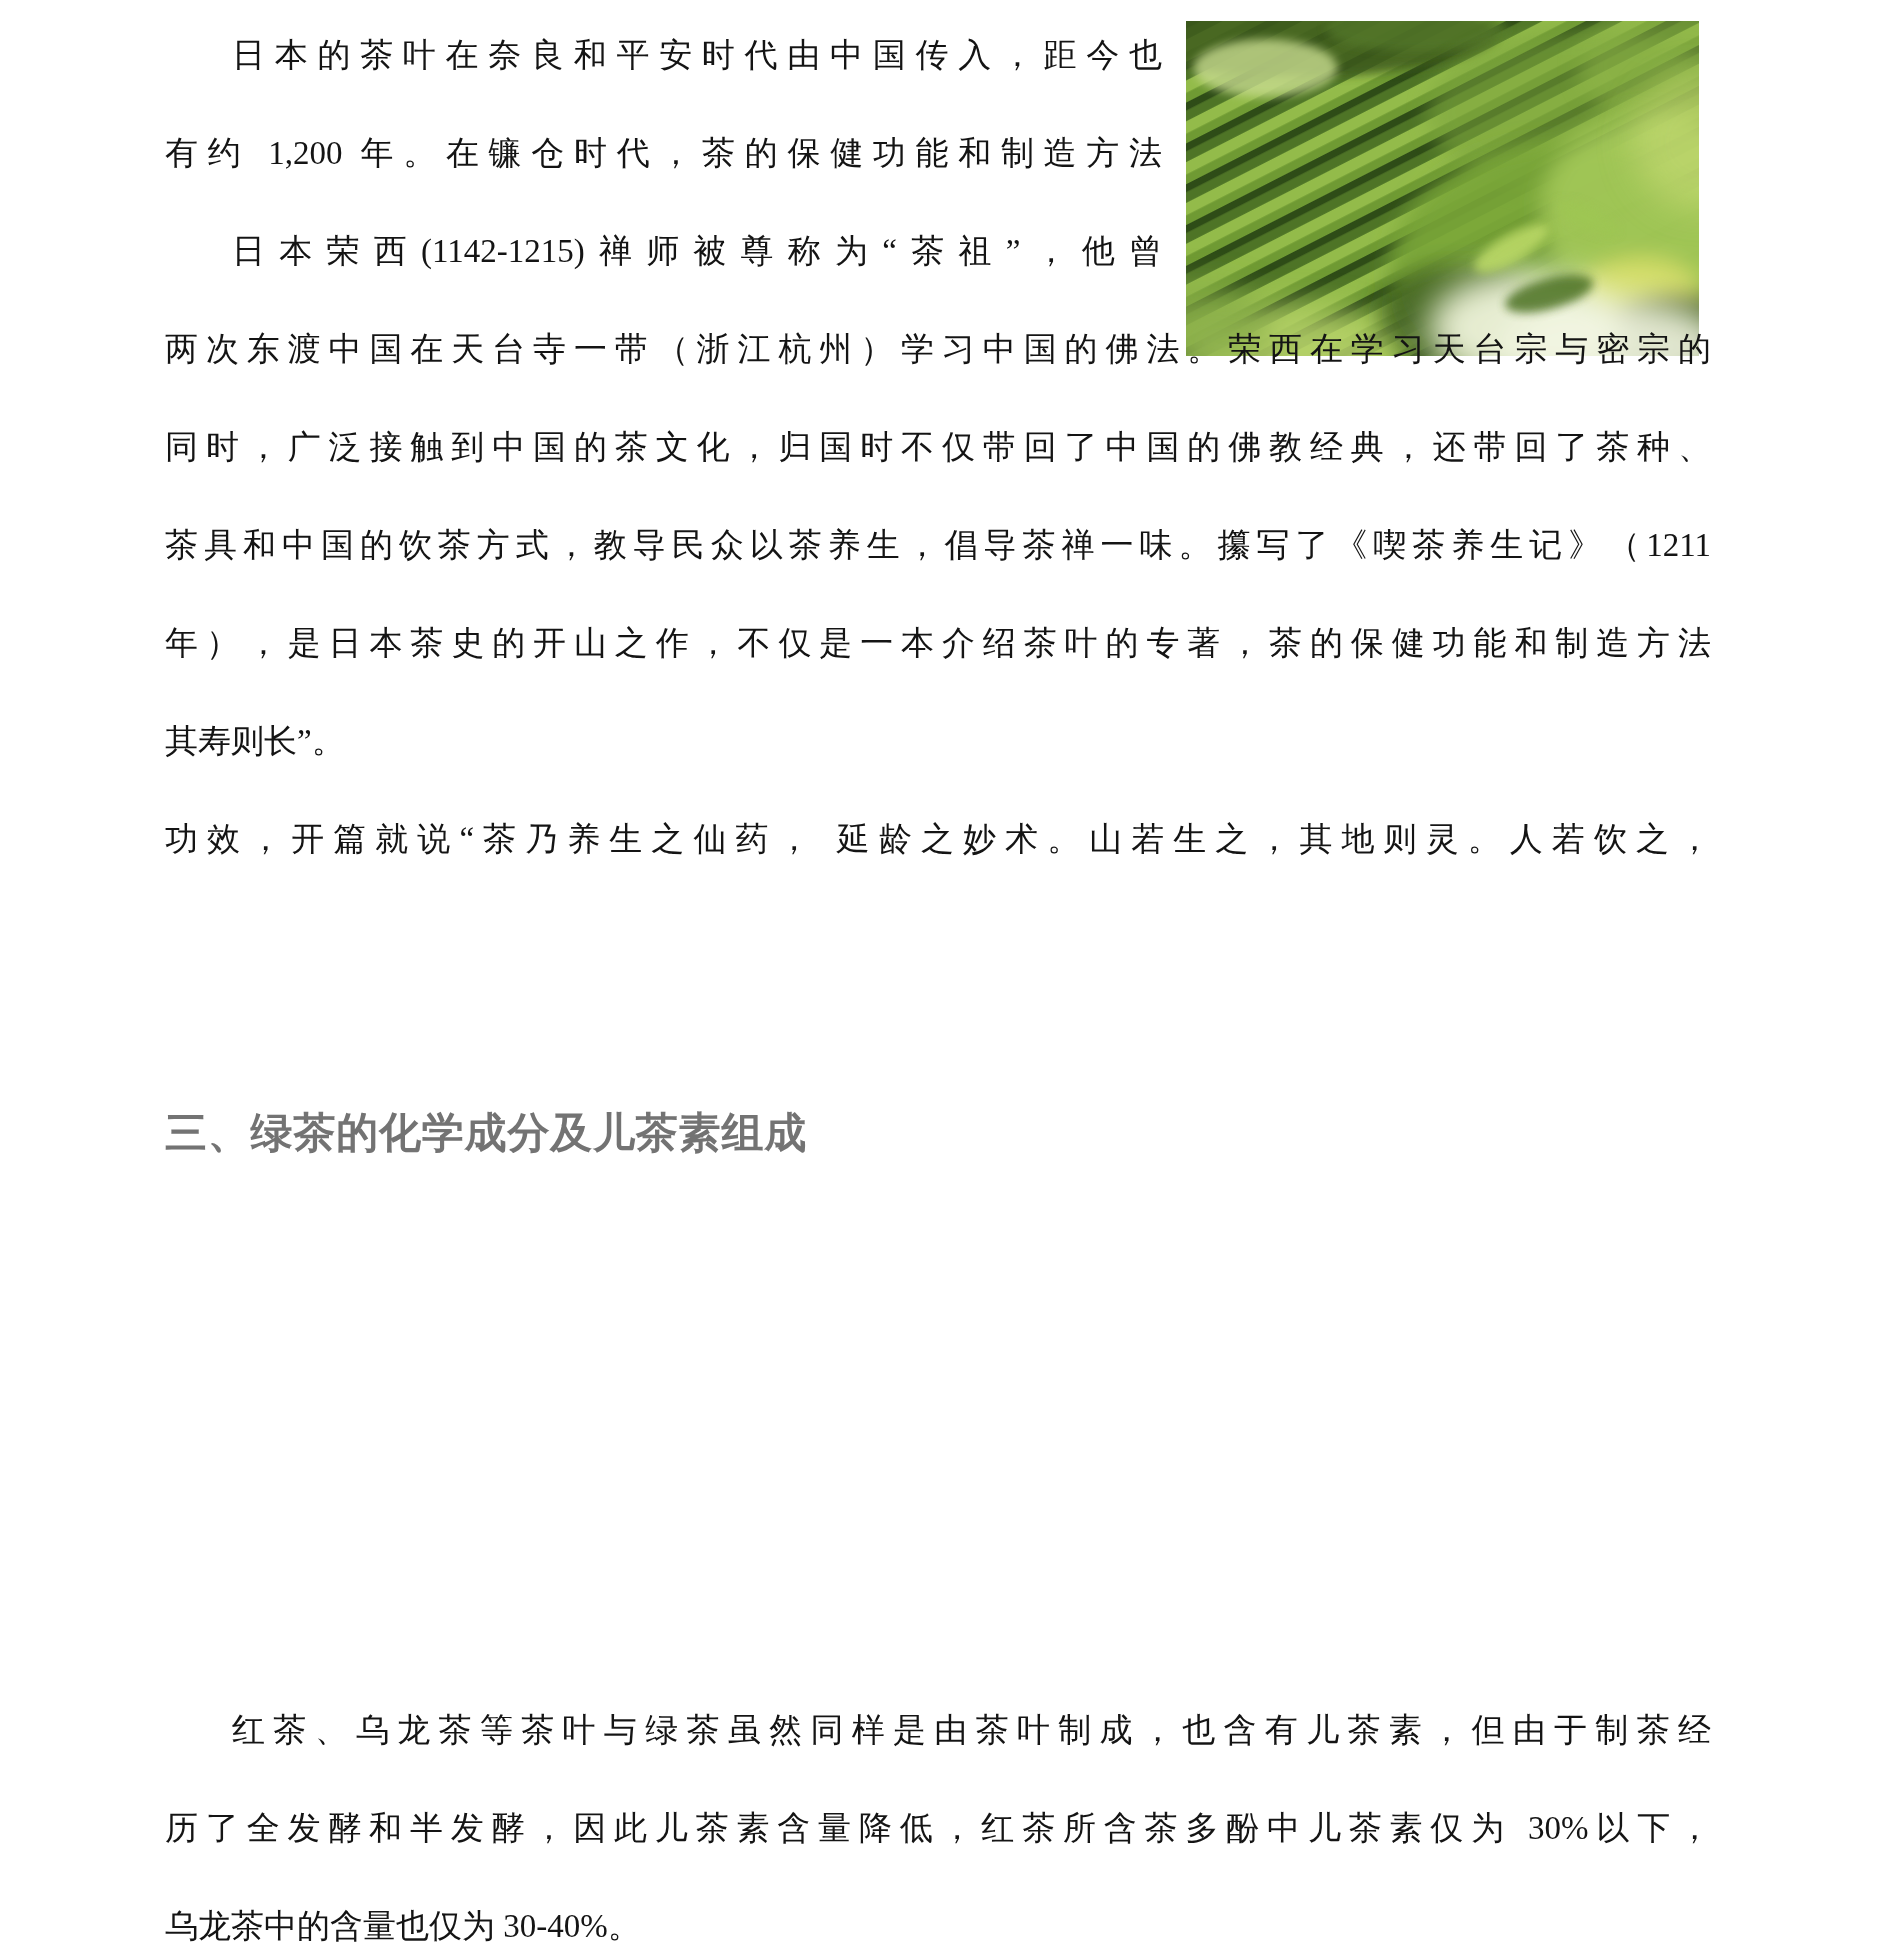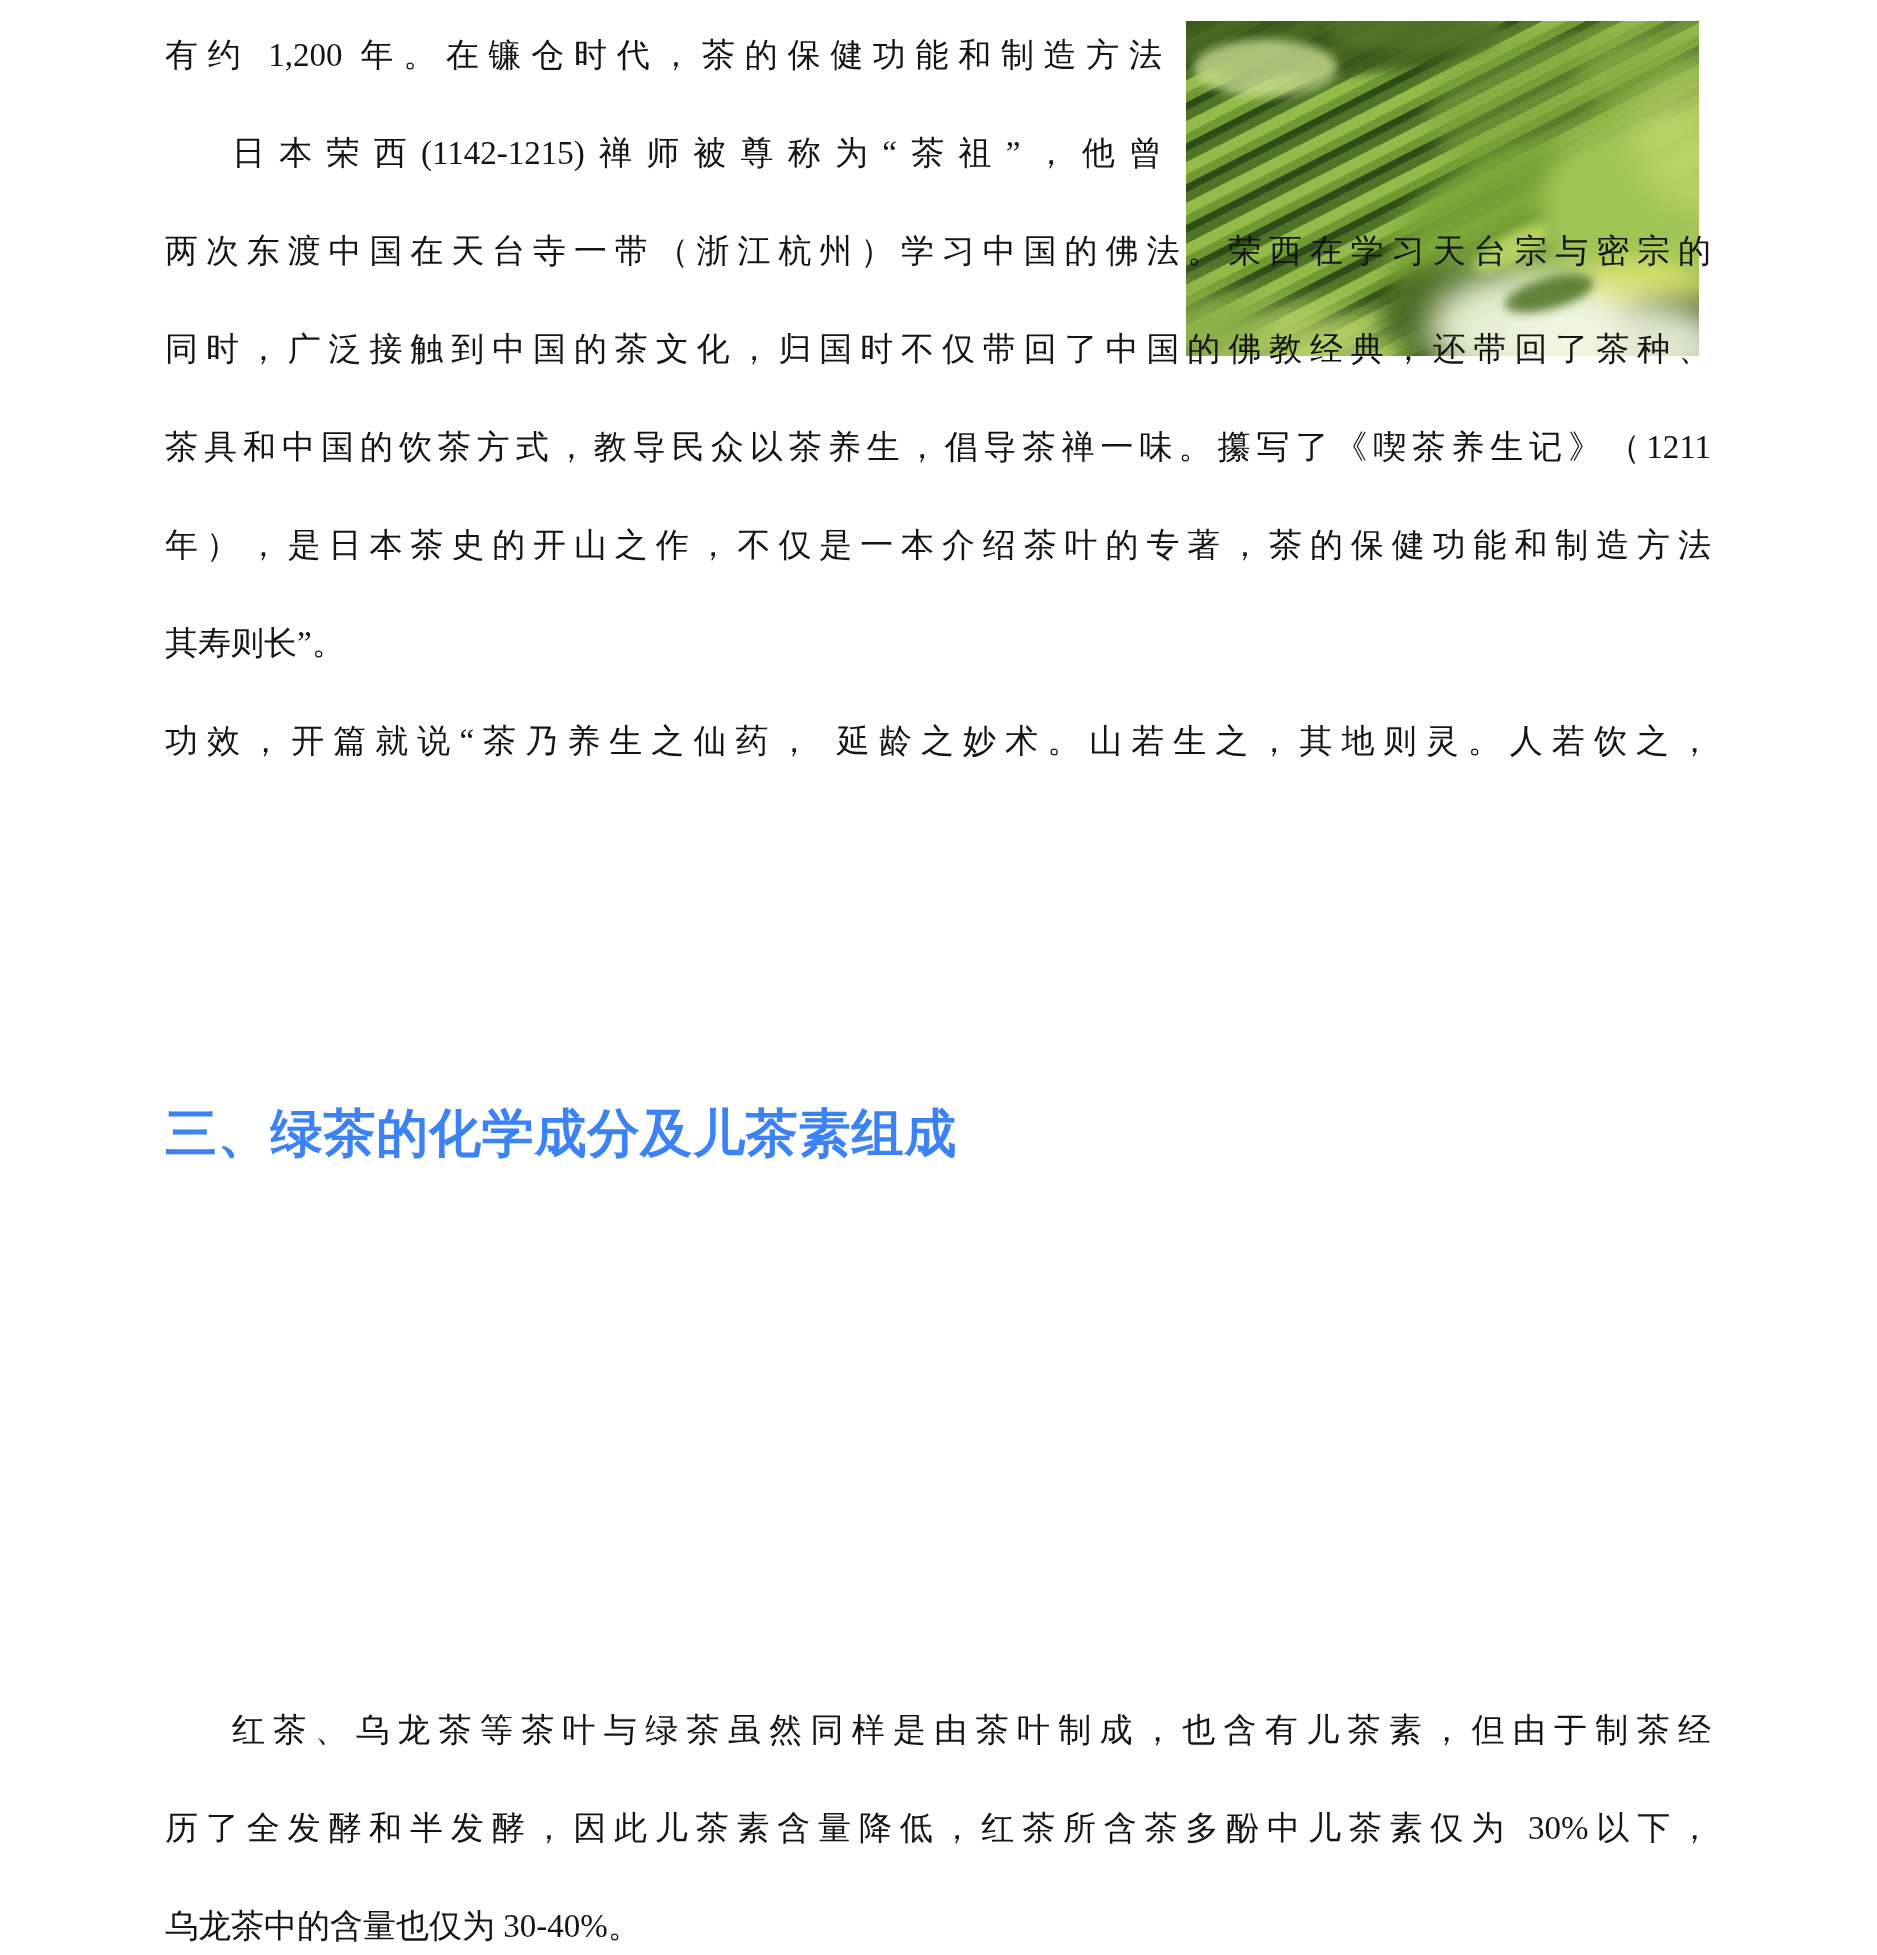--- a/index.html
+++ b/index.html
@@ -22,22 +22,22 @@
     color:#141414;
     white-space:normal;
   }
   .fw{width:1546px;}
   .nw{width:997px;}
   .jl{text-align:justify;text-align-last:justify;}
   .ind{text-indent:67px;}
   .heading{
     position:absolute;left:165px;top:1092px;
     width:1546px;height:83px;line-height:83px;
-    font-size:52px;font-weight:700;letter-spacing:0.8px;
-    color:#3b82f6;
+    font-size:42px;font-weight:700;letter-spacing:0.8px;
+    color:#737373;
   }
   .photo{
     position:absolute;left:1186px;top:21px;
     width:513px;height:335px;
     overflow:hidden;
   }
   .photo svg{display:block;}
 </style>
 </head>
 <body>
@@ -91,20 +91,21 @@
 
       <g filter="url(#b1)" opacity="0.85">
         <ellipse cx="430" cy="300" rx="55" ry="18" fill="#bcd967" transform="rotate(-30 430 300)"></ellipse>
         <ellipse cx="530" cy="260" rx="45" ry="14" fill="#9ec653" transform="rotate(25 530 260)"></ellipse>
         <ellipse cx="480" cy="360" rx="60" ry="20" fill="#4c7122" transform="rotate(-15 480 360)"></ellipse>
       </g>
     </svg>
   </div>
 
   <div id="blockA" class="block">
+    <div class="line nw ind jl">日本的茶叶在奈良和平安时代由中国传入，距今也</div>
     <div class="line nw jl">有约 1,200 年。在镰仓时代，茶的保健功能和制造方法</div>
     <div class="line nw ind jl">日本荣西(1142-1215)禅师被尊称为“茶祖”，他曾</div>
     <div class="line fw jl">两次东渡中国在天台寺一带（浙江杭州）学习中国的佛法。荣西在学习天台宗与密宗的</div>
     <div class="line fw jl">同时，广泛接触到中国的茶文化，归国时不仅带回了中国的佛教经典，还带回了茶种、</div>
     <div class="line fw jl">茶具和中国的饮茶方式，教导民众以茶养生，倡导茶禅一味。攥写了《喫茶养生记》（1211</div>
     <div class="line fw jl">年），是日本茶史的开山之作，不仅是一本介绍茶叶的专著，茶的保健功能和制造方法</div>
     <div class="line">其寿则长”。</div>
     <div class="line fw jl">功效，开篇就说“茶乃养生之仙药， 延龄之妙术。山若生之，其地则灵。人若饮之，</div>
   </div>
 

